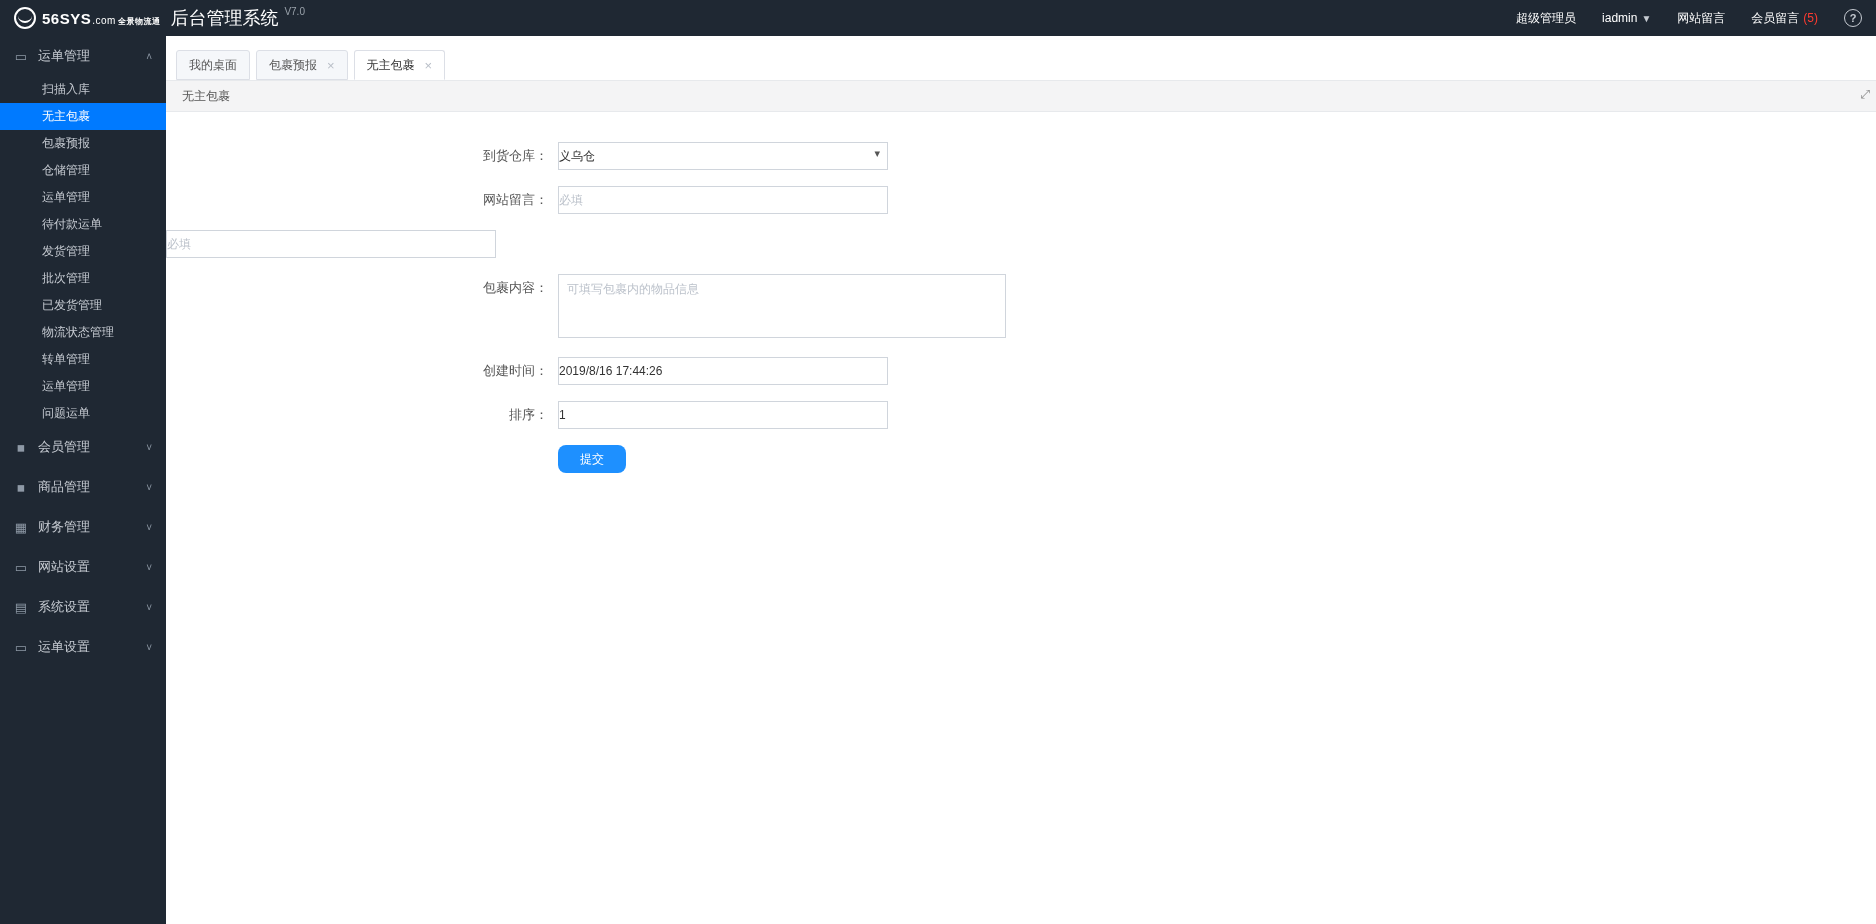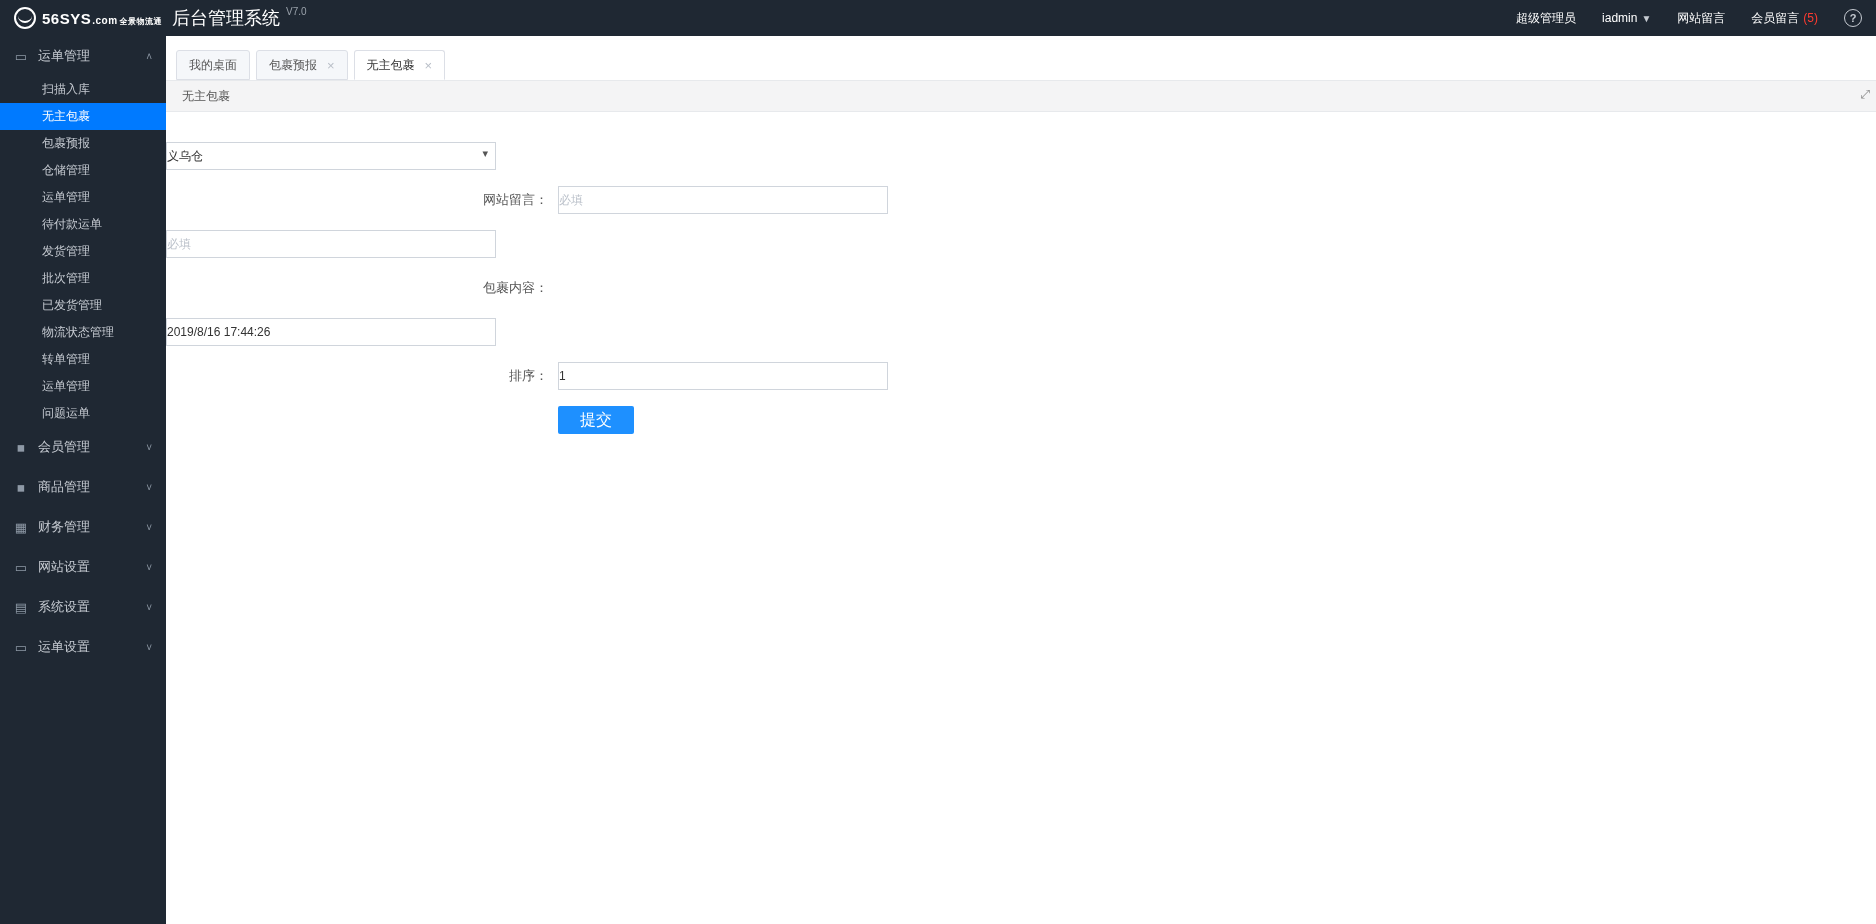--- a/index.html
+++ b/index.html
@@ -38,21 +38,21 @@
   border-bottom:2px solid #fff;
   border-radius:0 0 14px 14px;
   left:2px; top:4px;
 }
 .logo-text {
   font-size: 15px;
   font-weight: bold;
   letter-spacing: .5px;
   display:flex; align-items:baseline;
 }
-.logo-text .tld { font-size:10px; font-weight:bold; margin-left:1px;}
+.logo-text .tld { font-size:10px; font-weight:normal; margin-left:1px;}
 .logo-sub { font-size:8px; margin-left:2px; line-height:1; }
 .sys-title { font-size: 18px; margin-left: 10px; }
 .version {
   font-size: 10px;
   color: #9aa2ab;
   margin-left: 6px;
   align-self: flex-start;
   margin-top: 6px;
 }
 .header-right {
@@ -168,21 +168,21 @@
 .form-input::placeholder, .form-textarea::placeholder { color:#bcc2cb; }
 .form-select { appearance:none; position:relative; background:#fff; }
 .select-wrap { position:relative; display:inline-block; }
 .select-wrap::after {
   content:"▾"; position:absolute; right:8px; top:5px; font-size:11px; color:#555; pointer-events:none;
 }
 .form-textarea { height:64px; width:448px; padding:6px 8px; resize:none; line-height:1.4;}
 .btn-primary {
   height:28px; padding:0 22px;
   background:#1e90ff; color:#fff; border:none;
-  font-size:16px; border-radius:2px; cursor:pointer;
+  font-size:12px; border-radius:8px; cursor:pointer;
 }
 
 
 .i-doc::before{content:"▭";}
 .i-user::before{content:"◼"; font-size:10px;}
 .i-gift::before{content:"▦";}
 .i-screen::before{content:"▭";}
 .i-gear::before{content:"▤";}
 
 ::-webkit-scrollbar{width:8px;height:8px}
@@ -317,20 +317,21 @@
     </div>
 
     <div class="page-title-bar">
       <span>无主包裹</span>
       <span class="expand-icon">⤢</span>
     </div>
 
     <div class="form-wrap">
 
       <div class="form-row">
+        <label class="form-label">到货仓库：</label>
         <div class="form-ctrl">
           <span class="select-wrap">
             <select class="form-select">
               <option>义乌仓</option>
             </select>
           </span>
         </div>
       </div>
 
       <div class="form-row">
@@ -341,23 +342,27 @@
       </div>
 
       <div class="form-row">
         <div class="form-ctrl">
           <input class="form-input" placeholder="必填" style="">
         </div>
       </div>
 
       <div class="form-row">
         <label class="form-label">包裹内容：</label>
-      </div>
-
-      <div class="form-row">
+        <div class="form-ctrl">
+          <textarea class="form-textarea" placeholder="可填写包裹内的物品信息" style=""></textarea>
+        </div>
+      </div>
+
+      <div class="form-row">
+        <label class="form-label">创建时间：</label>
         <div class="form-ctrl">
           <input class="form-input" value="2019/8/16 17:44:26" style="">
         </div>
       </div>
 
       <div class="form-row">
         <label class="form-label">排序：</label>
         <div class="form-ctrl">
           <input class="form-input" value="1" style="">
         </div>

